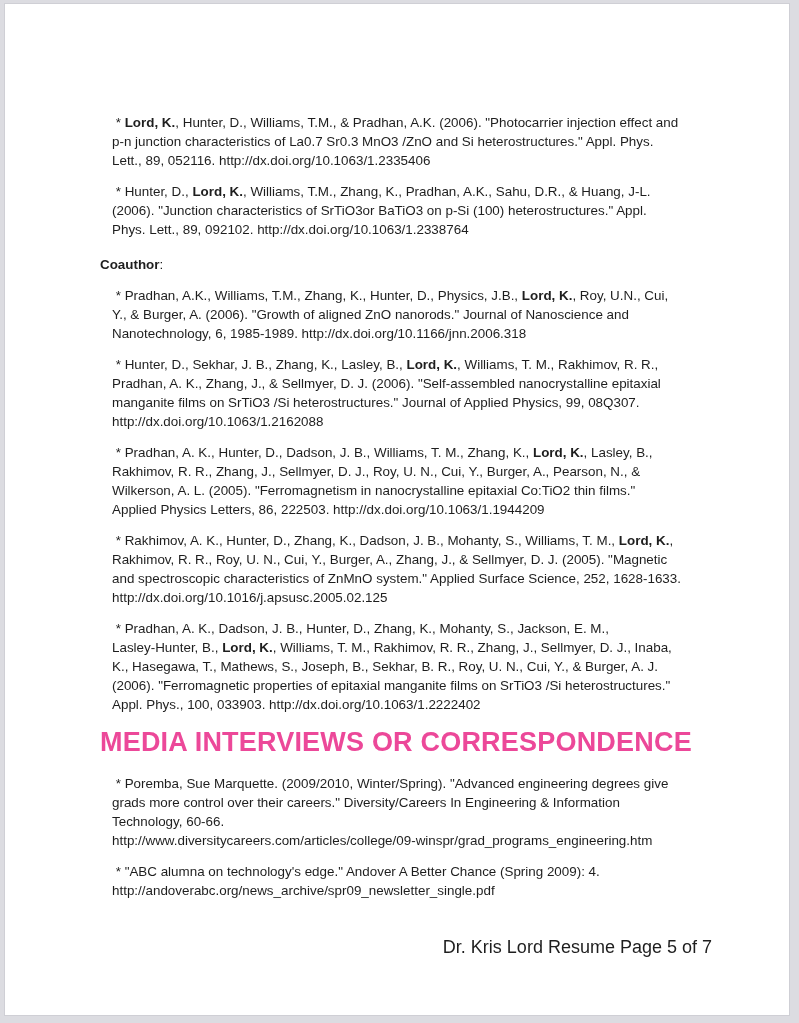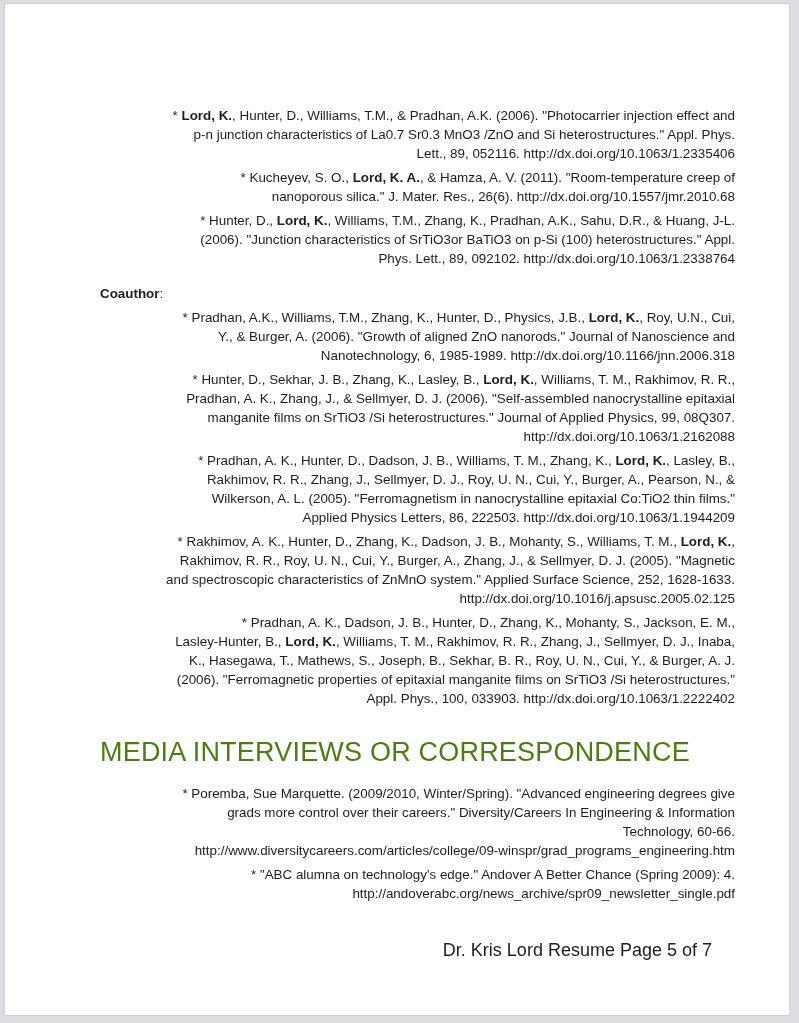--- a/index.html
+++ b/index.html
@@ -19,62 +19,59 @@
     background: #ffffff;
     box-shadow: 0 0 0 1px #cfcfd5;
   }
   .content {
     position: absolute;
     left: 95px; top: 97px;
     width: 640px;
     color: #1e1e1e;
   }
   p.citation {
-    margin: 5px;
+    margin: 12px;
     font-size: 13.4px;
     line-height: 19px;
     white-space: pre-wrap;
-    text-align: right;
   }
   p.subheader {
     margin: 16px 0 0 0;
     font-size: 13.4px;
     line-height: 19px;
     white-space: pre-wrap;
   }
   p.citation b, p.subheader b { font-weight: bold; }
   h2.section-heading {
-    margin: 28px 0 16px 0;
+    margin: 12px 0 16px 0;
     font-size: 27px;
     line-height: 32px;
-    font-weight: 400;
+    font-weight: 700;
     letter-spacing: 0.2px;
-    color: #4d7c0f;
+    color: #ec4899;
   }
   .page-footer {
     margin: 38px 0 0 0;
     width: 612px;
     text-align: right;
     font-size: 18px;
     line-height: 19px;
     color: #1e1e1e;
   }
 </style>
 </head>
 <body>
 
 <div class="canvas">
   <div class="page">
     <div class="content">
       <div>
           <p class="citation"><span> * </span><b>Lord, K.</b><span>, Hunter, D., Williams, T.M., &amp; Pradhan, A.K. (2006). "Photocarrier injection effect and
 p-n junction characteristics of La0.7 Sr0.3 MnO3 /ZnO and Si heterostructures." Appl. Phys.
 Lett., 89, 052116. http://dx.doi.org/10.1063/1.2335406</span></p>
-          <p class="citation"><span> * Kucheyev, S. O., </span><b>Lord, K. A.</b><span>, &amp; Hamza, A. V. (2011). "Room-temperature creep of
-nanoporous silica." J. Mater. Res., 26(6). http://dx.doi.org/10.1557/jmr.2010.68</span></p>
           <p class="citation"><span> * Hunter, D., </span><b>Lord, K.</b><span>, Williams, T.M., Zhang, K., Pradhan, A.K., Sahu, D.R., &amp; Huang, J-L.
 (2006). "Junction characteristics of SrTiO3or BaTiO3 on p-Si (100) heterostructures." Appl.
 Phys. Lett., 89, 092102. http://dx.doi.org/10.1063/1.2338764</span></p>
           <p class="subheader"><b>Coauthor</b>:</p>
           <p class="citation"><span> * Pradhan, A.K., Williams, T.M., Zhang, K., Hunter, D., Physics, J.B., </span><b>Lord, K.</b><span>, Roy, U.N., Cui,
 Y., &amp; Burger, A. (2006). "Growth of aligned ZnO nanorods." Journal of Nanoscience and
 Nanotechnology, 6, 1985-1989. http://dx.doi.org/10.1166/jnn.2006.318</span></p>
           <p class="citation"><span> * Hunter, D., Sekhar, J. B., Zhang, K., Lasley, B., </span><b>Lord, K.</b><span>, Williams, T. M., Rakhimov, R. R.,
 Pradhan, A. K., Zhang, J., &amp; Sellmyer, D. J. (2006). "Self-assembled nanocrystalline epitaxial
 manganite films on SrTiO3 /Si heterostructures." Journal of Applied Physics, 99, 08Q307.

